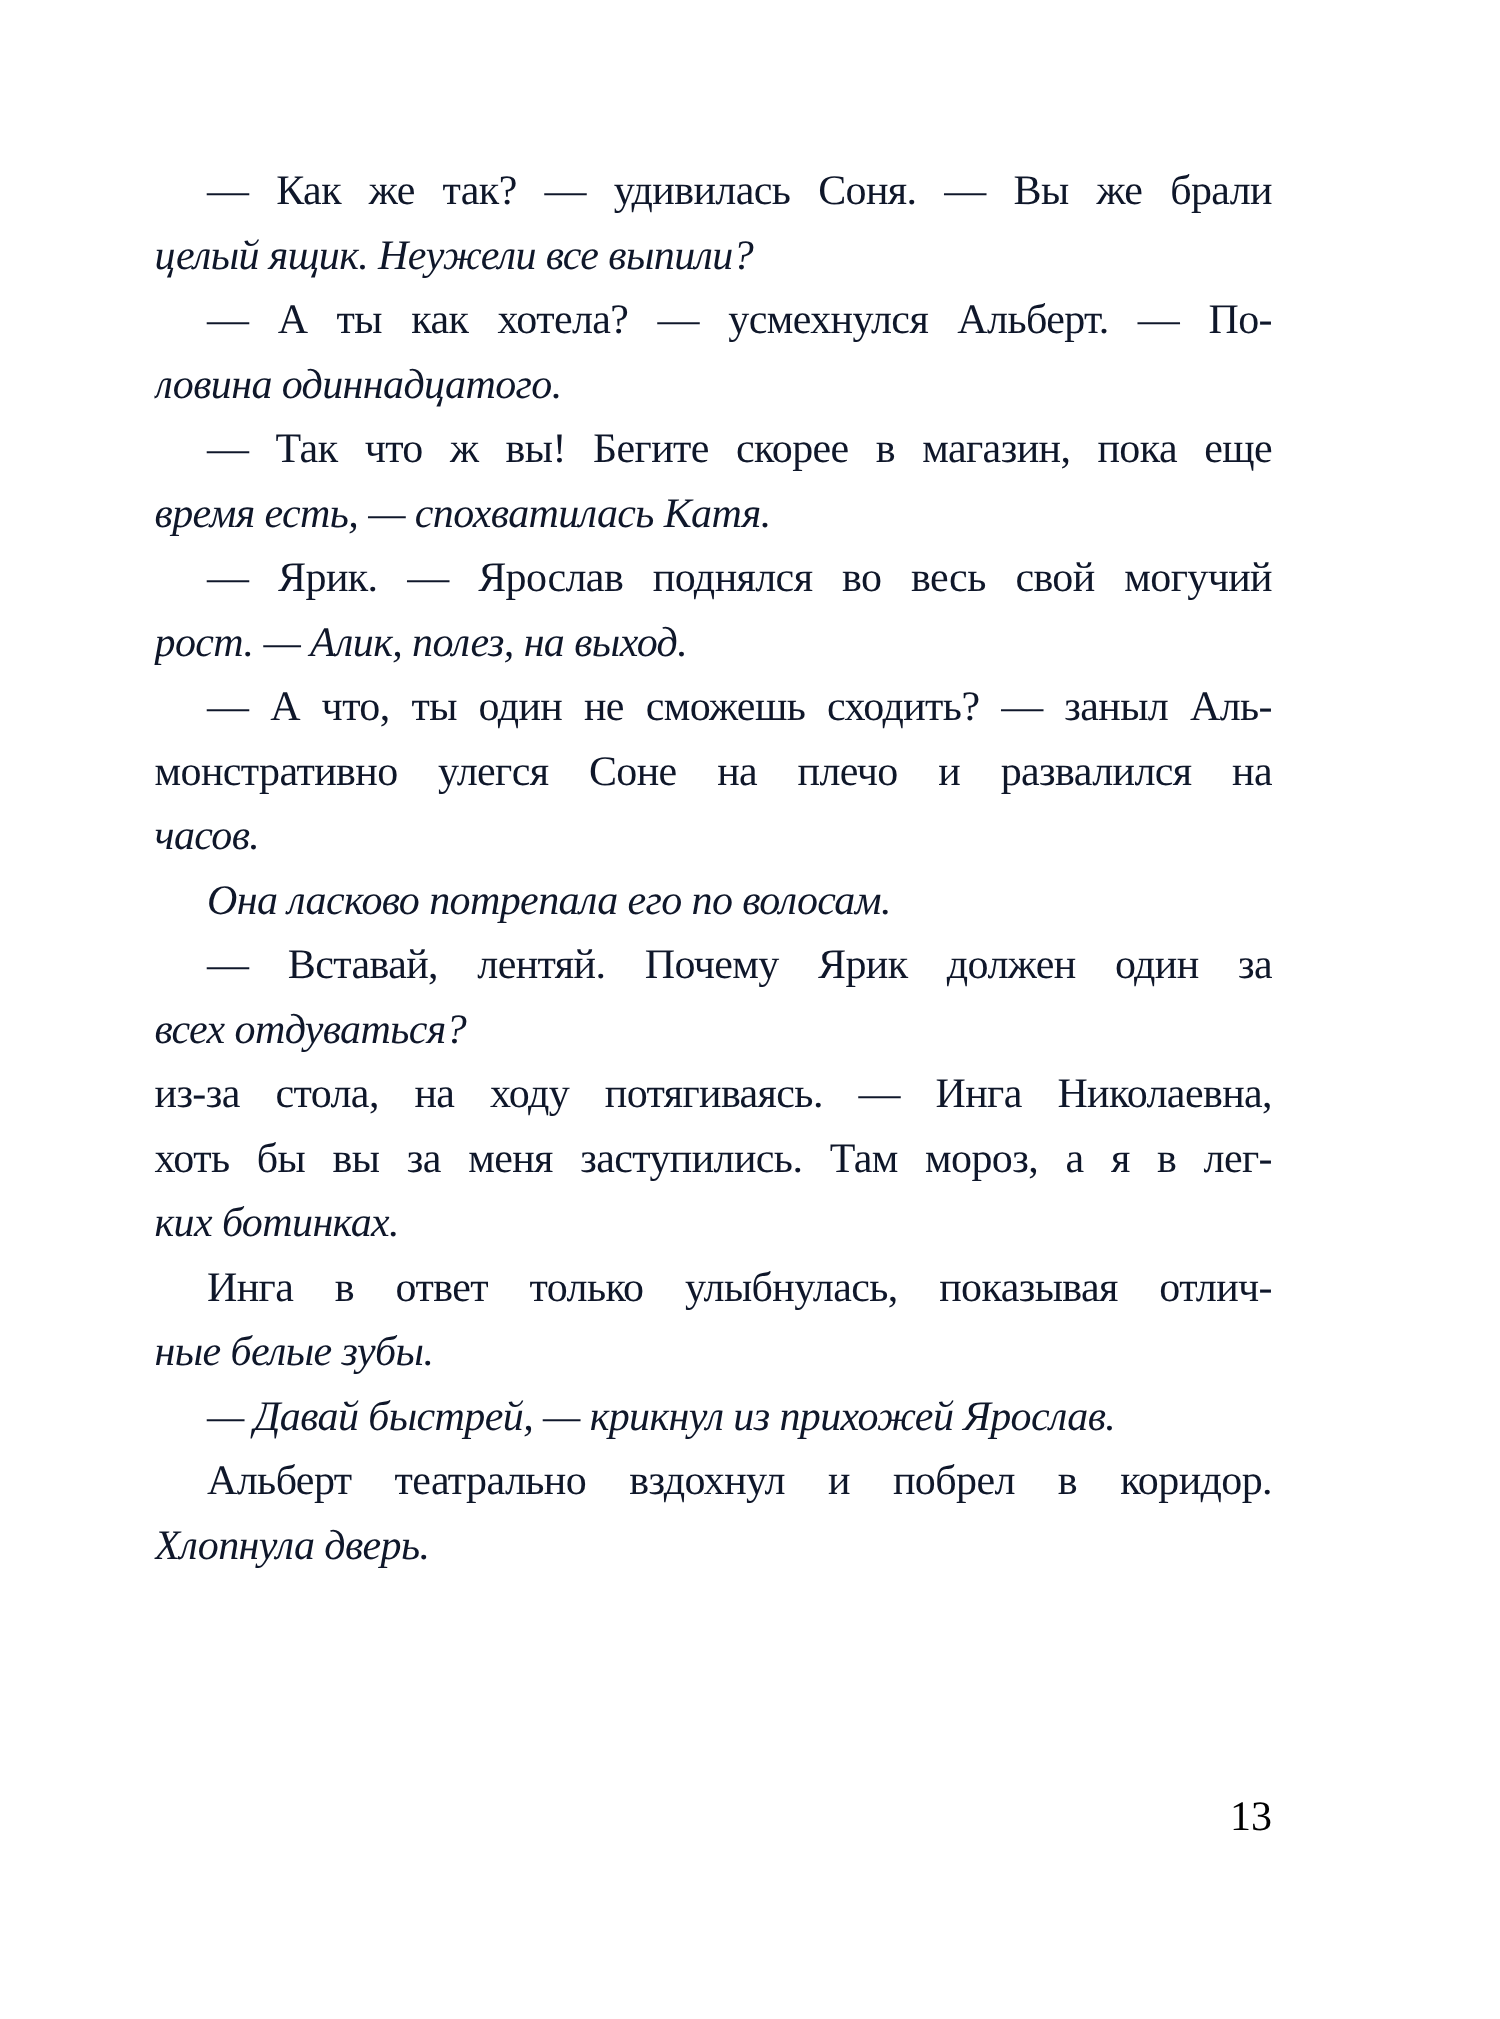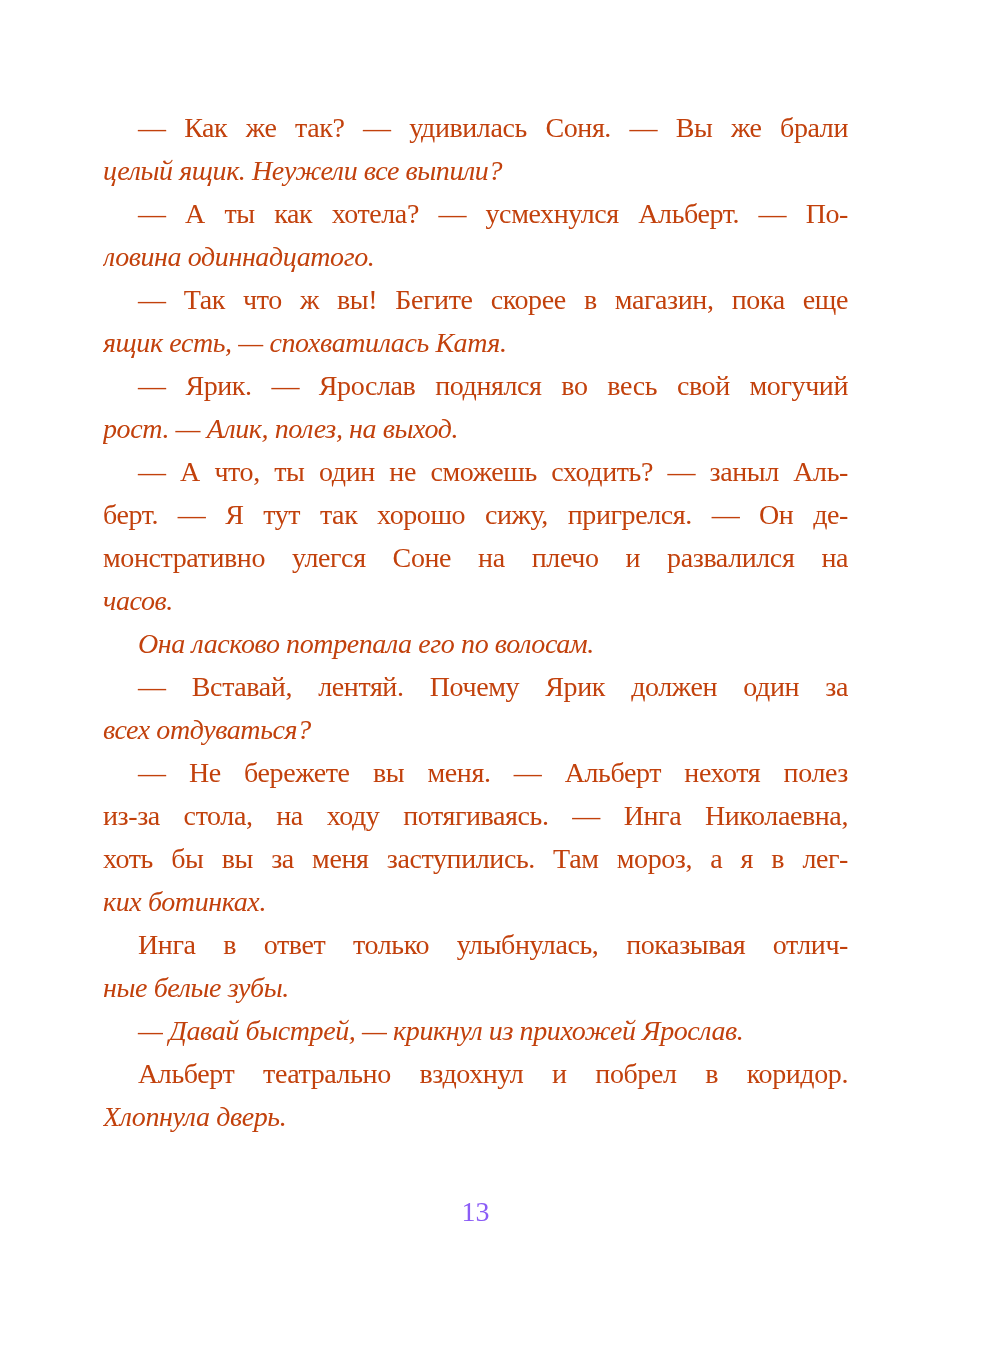--- a/index.html
+++ b/index.html
@@ -24,21 +24,21 @@
     background: #ffffff;
   }
   .text-block {
     position: absolute;
     left: 103px;
     top: 106px;
     width: 745px;
     font-size: 28px;
     letter-spacing: -0.4px;
     line-height: 43px;
-    color: #c2410c;
+    color: #0f172a;
   }
   .para {
     margin: 0;
     padding: 0;
   }
   .line {
     height: 43px;
     text-align: justify;
     text-align-last: justify;
     -moz-text-align-last: justify;
@@ -51,62 +51,60 @@
   .line.last {
     text-align-last: left;
     font-style: italic;
     -moz-text-align-last: left;
   }
   .page-number {
     position: absolute;
     left: 103px;
     top: 1196px;
     width: 745px;
-    text-align: center;
+    text-align: right;
     font-size: 28px;
     letter-spacing: 0;
-    color: #8b5cf6;
+    color: #000000;
   }
 </style>
 </head>
 <body>
 
 <div class="book-page">
   <div class="text-block">
       <div class="para">
         <div class="line first">— Как же так? — удивилась Соня. — Вы же брали</div>
         <div class="line last">целый ящик. Неужели все выпили?</div>
       </div>
       <div class="para">
         <div class="line first">— А ты как хотела? — усмехнулся Альберт. — По-</div>
         <div class="line last">ловина одиннадцатого.</div>
       </div>
       <div class="para">
         <div class="line first">— Так что ж вы! Бегите скорее в магазин, пока еще</div>
-        <div class="line last">ящик есть, — спохватилась Катя.</div>
+        <div class="line last">время есть, — спохватилась Катя.</div>
       </div>
       <div class="para">
         <div class="line first">— Ярик. — Ярослав поднялся во весь свой могучий</div>
         <div class="line last">рост. — Алик, полез, на выход.</div>
       </div>
       <div class="para">
         <div class="line first">— А что, ты один не сможешь сходить? — заныл Аль-</div>
-        <div class="line">берт. — Я тут так хорошо сижу, пригрелся. — Он де-</div>
         <div class="line">монстративно улегся Соне на плечо и развалился на</div>
         <div class="line last">часов.</div>
       </div>
       <div class="para">
         <div class="line first last">Она ласково потрепала его по волосам.</div>
       </div>
       <div class="para">
         <div class="line first">— Вставай, лентяй. Почему Ярик должен один за</div>
         <div class="line last">всех отдуваться?</div>
       </div>
       <div class="para">
-        <div class="line first">— Не бережете вы меня. — Альберт нехотя полез</div>
         <div class="line">из-за стола, на ходу потягиваясь. — Инга Николаевна,</div>
         <div class="line">хоть бы вы за меня заступились. Там мороз, а я в лег-</div>
         <div class="line last">ких ботинках.</div>
       </div>
       <div class="para">
         <div class="line first">Инга в ответ только улыбнулась, показывая отлич-</div>
         <div class="line last">ные белые зубы.</div>
       </div>
       <div class="para">
         <div class="line first last">— Давай быстрей, — крикнул из прихожей Ярослав.</div>

